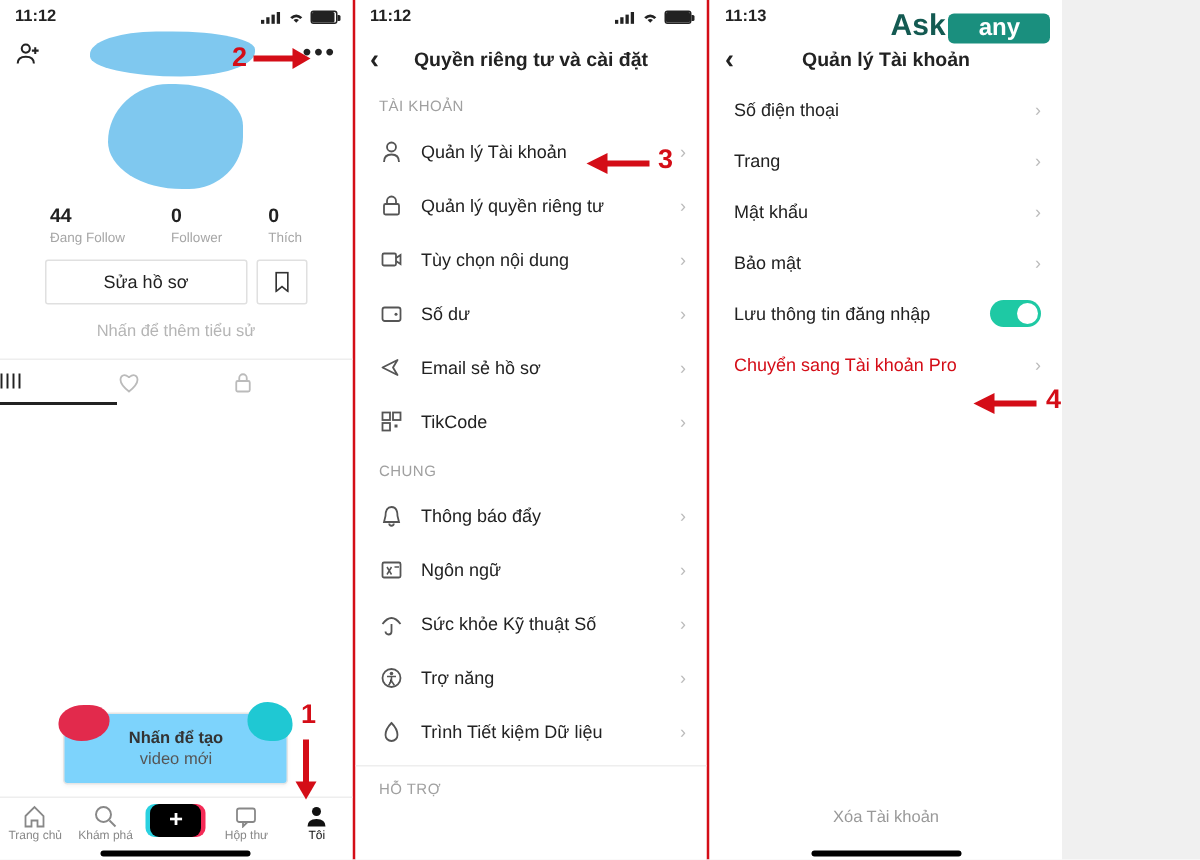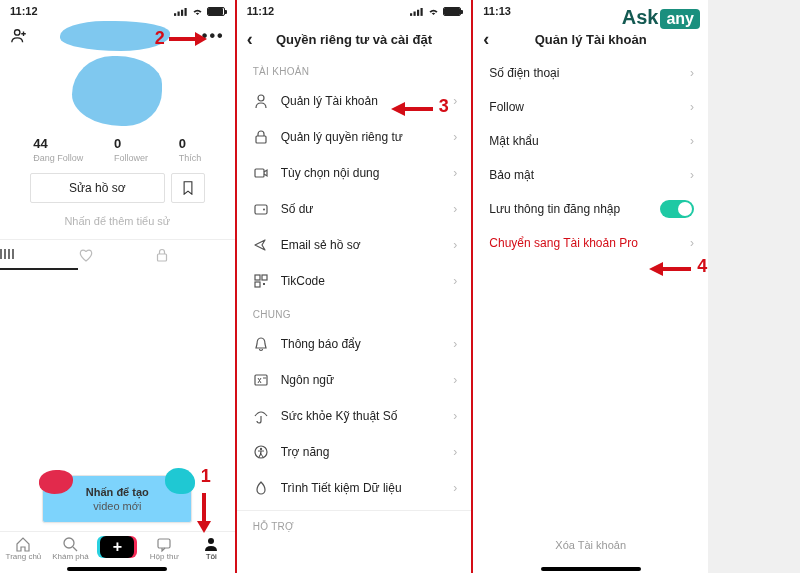--- a/index.html
+++ b/index.html
@@ -55,21 +55,21 @@
   .row { display: flex; align-items: center; padding: 10px 16px; gap: 12px; font-size: 12px; position: relative; }
   .row .ico { width: 16px; height: 16px; display: flex; align-items: center; justify-content: center; color: #555; }
   .row .chev { position: absolute; right: 14px; color: #bbb; font-size: 12px; }
   .toggle { position: absolute; right: 14px; width: 34px; height: 18px; background: #1ec9a4; border-radius: 10px; }
   .toggle::after { content: ''; position: absolute; right: 2px; top: 2px; width: 14px; height: 14px; background: #fff; border-radius: 50%; }
   .pro-row { color: #d40d17; }
   .delete-link { text-align: center; color: #999; font-size: 11px; padding: 12px 0; }
 
   
   .logo { position: absolute; top: 6px; right: 8px; font-weight: 700; font-size: 20px; color: #145a52; display: flex; align-items: flex-end; gap: 2px; }
-  .logo .box { background: #1a8f7e; color: #fff; padding: 1px 6px; border-radius: 4px; font-size: 16px; }
+  .logo .box { background: #1a8f7e; color: #fff; padding: 1px 20px; border-radius: 4px; font-size: 16px; }
 
   svg { display: block; }
 </style>
 </head>
 <body>
 
 <div class="canvas">
 
   <div class="phone">
     <div class="status-bar">
@@ -342,21 +342,21 @@
     </div>
     <div class="phdr">
       <span class="back-ch">‹</span>
       <span>Quản lý Tài khoản</span>
     </div>
     <div class="row">
         <span>Số điện thoại</span>
         <span class="chev">›</span>
       </div>
     <div class="row">
-        <span>Follow</span>
+        <span>Trang</span>
         <span class="chev">›</span>
       </div>
     <div class="row">
         <span>Mật khẩu</span>
         <span class="chev">›</span>
       </div>
     <div class="row">
         <span>Bảo mật</span>
         <span class="chev">›</span>
       </div>

